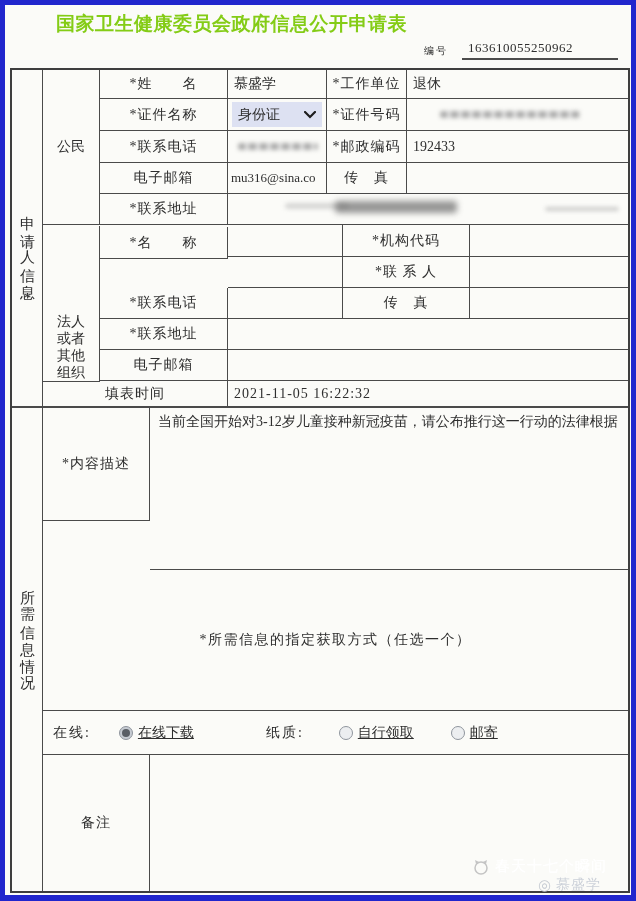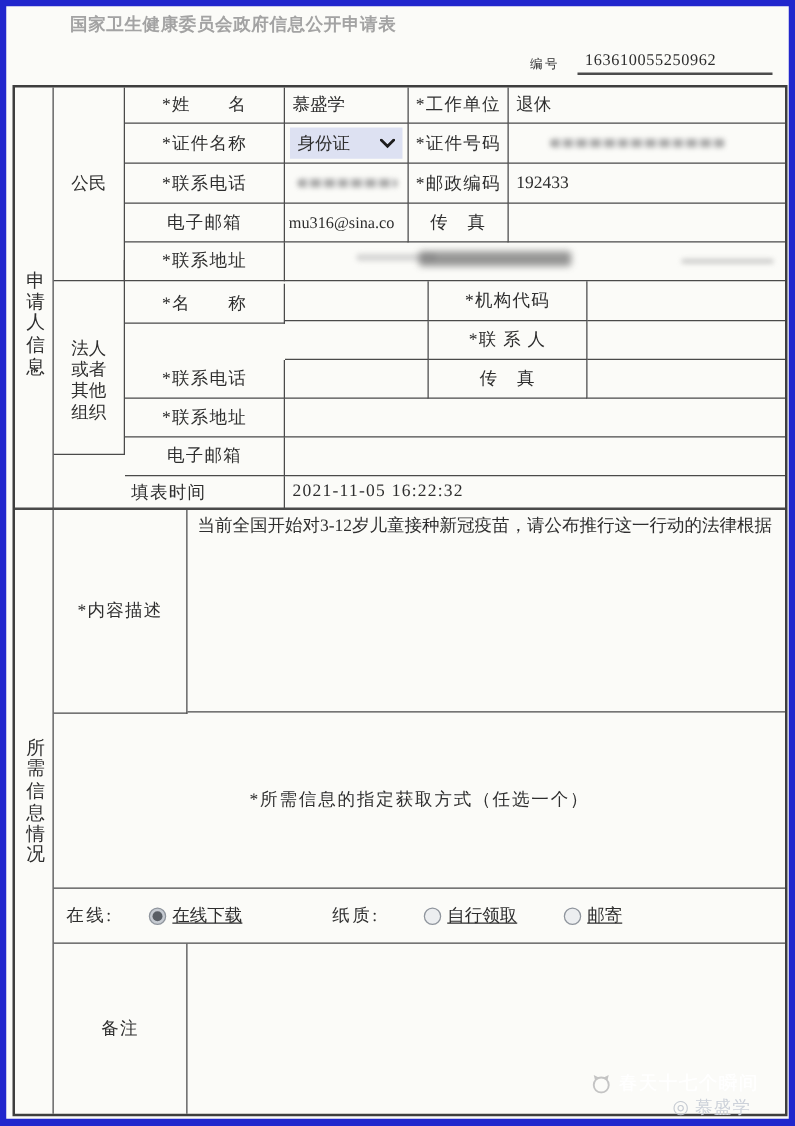--- a/index.html
+++ b/index.html
@@ -4,21 +4,21 @@
 <style>
   :root{
     --ln:#4a4a4a;
     --txt:#2e2e2e;
     --blue:#2126cd;
   }
   html,body{margin:0;padding:0;background:#e9e9e9;}
   body{font-family:"Liberation Serif","DejaVu Serif",serif;color:var(--txt);}
   .frame{position:relative;width:636px;height:901px;background:var(--blue);overflow:hidden;}
   .page{position:absolute;left:5px;top:5px;width:626px;height:890px;background:#fbfbf8;}
-  .title{position:absolute;left:56px;top:11px;font-size:14px;font-weight:600;letter-spacing:.5px;color:#a3a3a3;white-space:nowrap;}
+  .title{position:absolute;left:56px;top:11px;font-size:19px;font-weight:600;letter-spacing:.5px;color:#84cc16;white-space:nowrap;}
   .serial{position:absolute;left:424px;top:40px;display:flex;align-items:flex-end;}
   .serial-label{font-size:10px;letter-spacing:2px;padding-bottom:2px;}
   .serial-value{margin-left:14px;width:150px;border-bottom:2px solid #4c4c4c;font-size:13px;padding:0 0 2px 6px;letter-spacing:.5px;}
 
   .tbl{position:absolute;left:10px;top:68px;width:620px;height:825px;border:2px solid #3e3e3e;box-sizing:border-box;}
   .cell{position:absolute;box-sizing:border-box;border-right:1px solid var(--ln);border-bottom:1px solid var(--ln);
         display:flex;align-items:center;font-size:14px;color:var(--txt);overflow:hidden;}
   .lbl{justify-content:center;letter-spacing:1px;white-space:pre;}
   .val{padding-left:6px;}
   .nr{border-right:none;}
@@ -62,21 +62,21 @@
     <div class="cell vertcell thick" style="left:0;top:0;width:31px;height:338px;padding-top:134px;">
       <span class="vert">申请人信息*</span>
     </div>
     <div class="cell vertcell nb" style="left:0;top:338px;width:31px;height:483px;padding-top:170px;">
       <span class="vert">所需信息情况</span>
     </div>
 
     <div class="cell groupcell" style="left:31px;top:0;width:57px;height:155px;">
       <span>公民</span>
     </div>
-    <div class="cell groupcell" style="left:31px;top:138px;width:57px;height:156px;padding-top:38px;align-items:center;">
+    <div class="cell groupcell" style="left:31px;top:156px;width:57px;height:156px;padding-top:38px;align-items:flex-end;">
       <span class="wrap2">法人或者其他组织</span>
     </div>
 
     <div class="cell lbl" style="left:88px;top:0;width:128px;height:29px;">*姓　　名</div>
     <div class="cell val" style="left:216px;top:0;width:99px;height:29px;">慕盛学</div>
     <div class="cell lbl" style="left:315px;top:0;width:80px;height:29px;">*工作单位</div>
     <div class="cell val nr" style="left:395px;top:0;width:221px;height:29px;">退休</div>
 
     <div class="cell lbl" style="left:88px;top:29px;width:128px;height:32px;">*证件名称</div>
     <div class="cell" style="left:216px;top:29px;width:99px;height:32px;">
@@ -127,21 +127,21 @@
 
     <div class="cell lbl" style="left:88px;top:249px;width:128px;height:31px;">*联系地址</div>
     <div class="cell val nr" style="left:216px;top:249px;width:400px;height:31px;"></div>
 
     <div class="cell lbl" style="left:88px;top:280px;width:128px;height:31px;">电子邮箱</div>
     <div class="cell val nr" style="left:216px;top:280px;width:400px;height:31px;"></div>
 
     <div class="cell lbl thick" style="left:31px;top:311px;width:185px;height:27px;">填表时间</div>
     <div class="cell val nr thick" style="left:216px;top:311px;width:400px;height:27px;letter-spacing:1px;">2021-11-05 16:22:32</div>
 
-    <div class="cell lbl" style="left:31px;top:338px;width:107px;height:163px;">*内容描述</div>
+    <div class="cell lbl" style="left:31px;top:338px;width:107px;height:113px;">*内容描述</div>
     <div class="cell nr desc" style="left:138px;top:338px;width:478px;height:162px;">
       <div class="desc-inner">当前全国开始对3-12岁儿童接种新冠疫苗，请公布推行这一行动的法律根据</div>
     </div>
 
     <div class="cell nr center-head" style="left:31px;top:500px;width:585px;height:141px;">*所需信息的指定获取方式（任选一个）</div>
 
     <div class="cell nr" style="left:31px;top:641px;width:585px;height:44px;padding-left:10px;">
       <span style="letter-spacing:2px;">在线:</span>
       <span class="radio sel" style="margin-left:28px;"></span>
       <span class="opt-label">在线下载</span>

